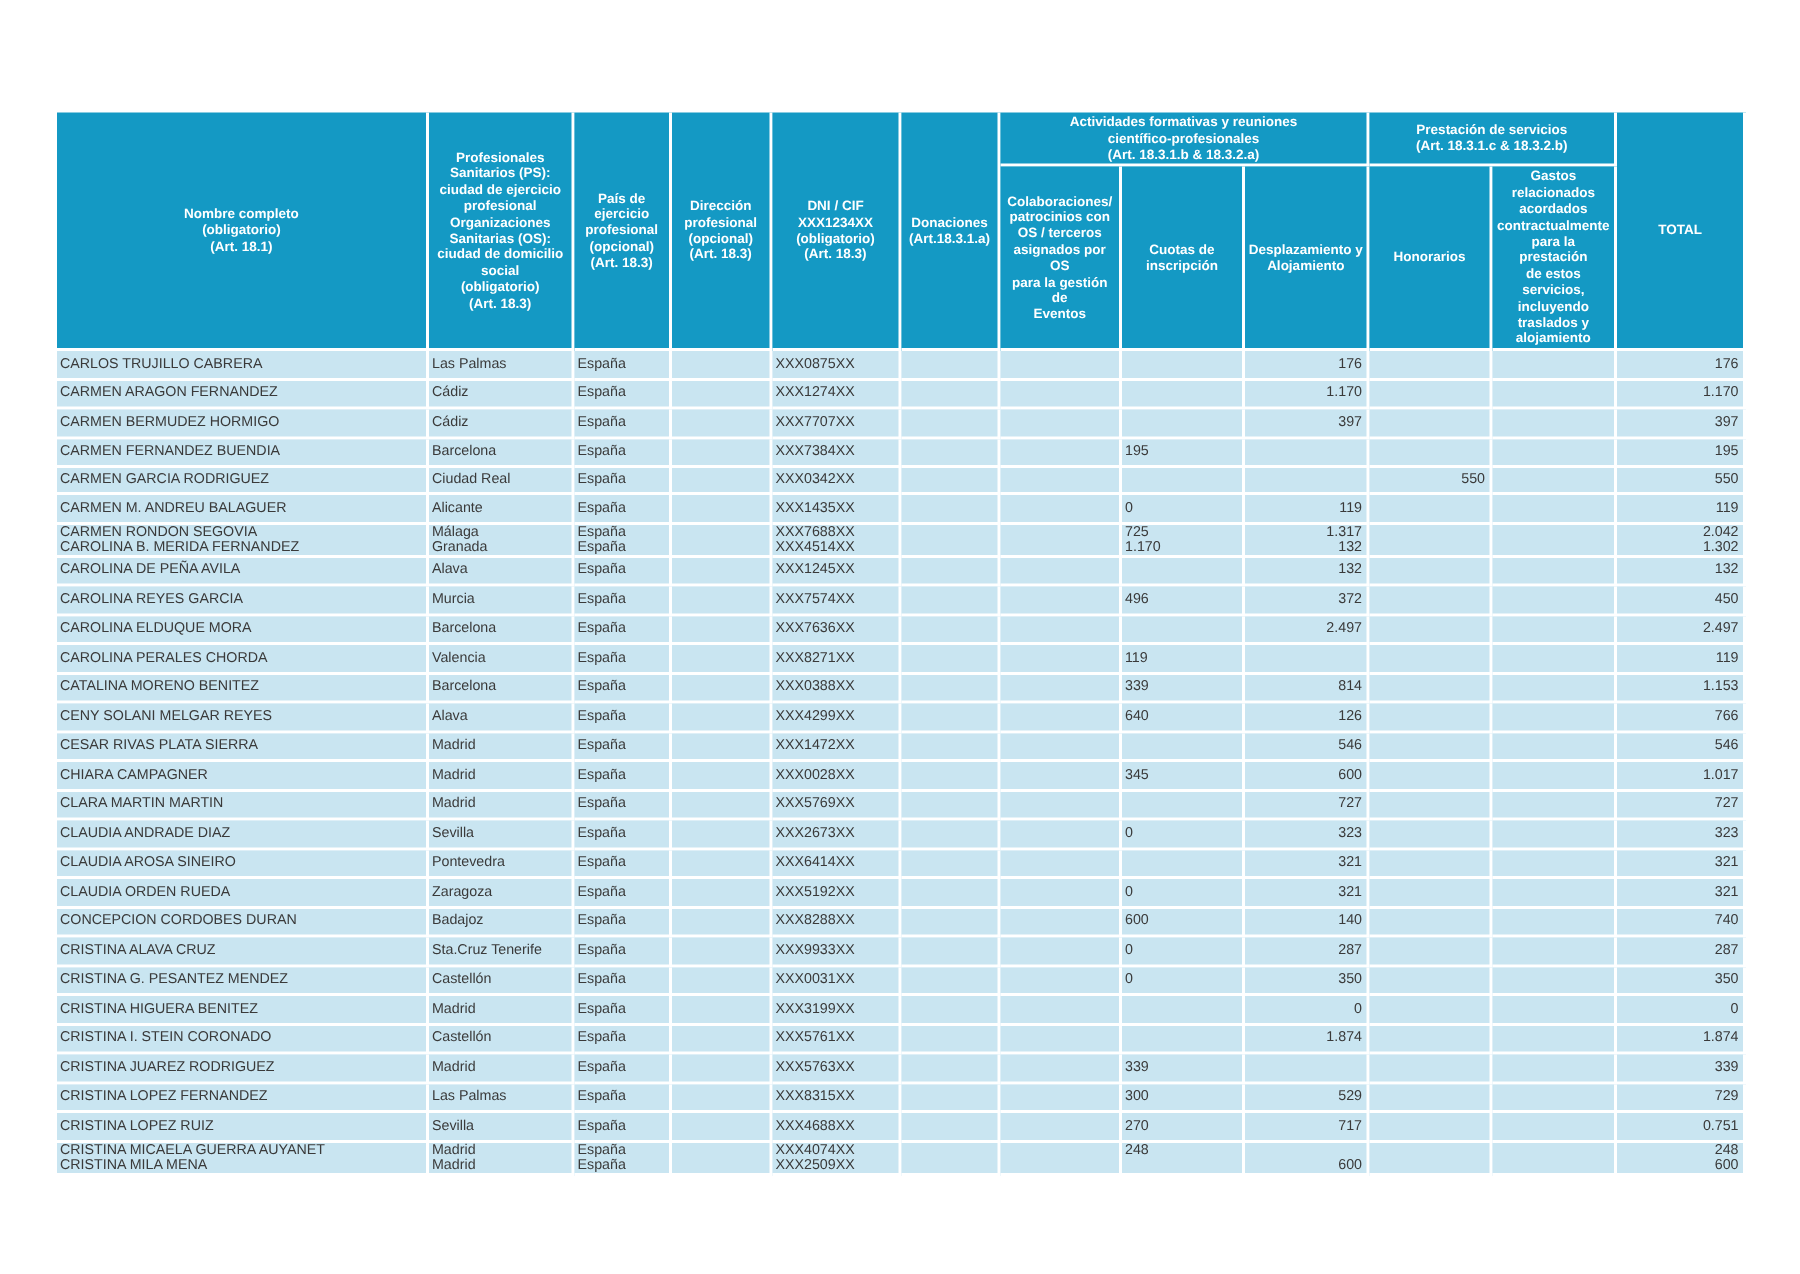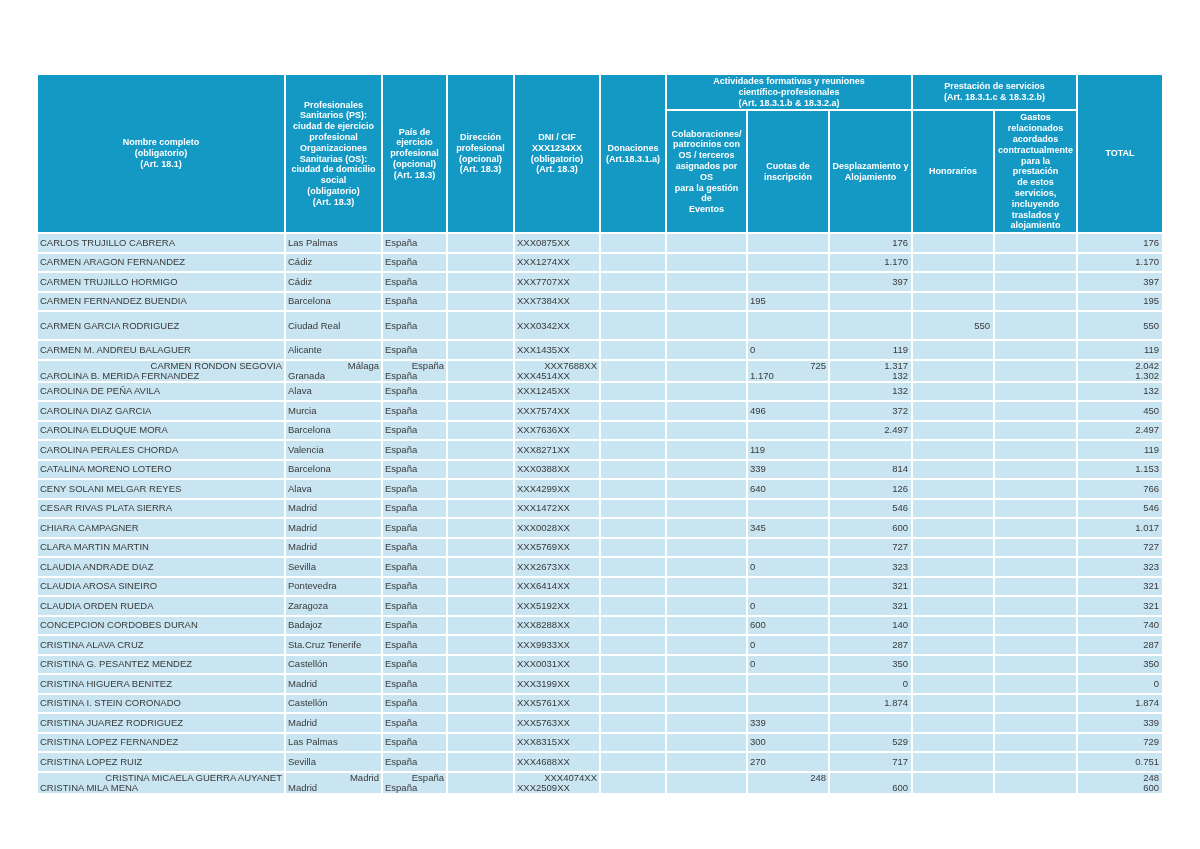--- a/index.html
+++ b/index.html
@@ -51,22 +51,22 @@
   td{
     background:var(--row-bg);
     color:var(--body-text);
     font-size:9.5px;
     line-height:10px;
     vertical-align:middle;
     padding:0 2px;
     white-space:nowrap;
   }
   tr.normal td{height:19.5px;}
-  tr.tall td{height:29px;}
-  tr.compact_first td{height:10px;border-bottom-width:0;text-align:right;}
+  tr.tall td{height:18px;}
+  tr.compact_first td{height:10px;border-bottom-width:0;}
   tr.compact_last td{height:10px;}
   td.col-donaciones,td.col-colaboraciones,td.col-desplazamiento,
   td.col-honorarios,td.col-gastos,td.col-total{
     text-align:right;
     padding-right:3px;
   }
   td.col-cuotas{text-align:left;}
 </style>
 </head>
 <body>
@@ -169,21 +169,21 @@
           <td class="col-dni">XXX1274XX</td>
           <td class="col-donaciones"></td>
           <td class="col-colaboraciones"></td>
           <td class="col-cuotas"></td>
           <td class="col-desplazamiento">1.170</td>
           <td class="col-honorarios"></td>
           <td class="col-gastos"></td>
           <td class="col-total">1.170</td>
         </tr>
         <tr class="normal">
-          <td class="col-name">CARMEN TRUJILLO HORMIGO</td>
+          <td class="col-name">CARMEN BERMUDEZ HORMIGO</td>
           <td class="col-city">Cádiz</td>
           <td class="col-country">España</td>
           <td class="col-address"></td>
           <td class="col-dni">XXX7707XX</td>
           <td class="col-donaciones"></td>
           <td class="col-colaboraciones"></td>
           <td class="col-cuotas"></td>
           <td class="col-desplazamiento">397</td>
           <td class="col-honorarios"></td>
           <td class="col-gastos"></td>
@@ -267,21 +267,21 @@
           <td class="col-dni">XXX1245XX</td>
           <td class="col-donaciones"></td>
           <td class="col-colaboraciones"></td>
           <td class="col-cuotas"></td>
           <td class="col-desplazamiento">132</td>
           <td class="col-honorarios"></td>
           <td class="col-gastos"></td>
           <td class="col-total">132</td>
         </tr>
         <tr class="normal">
-          <td class="col-name">CAROLINA DIAZ GARCIA</td>
+          <td class="col-name">CAROLINA REYES GARCIA</td>
           <td class="col-city">Murcia</td>
           <td class="col-country">España</td>
           <td class="col-address"></td>
           <td class="col-dni">XXX7574XX</td>
           <td class="col-donaciones"></td>
           <td class="col-colaboraciones"></td>
           <td class="col-cuotas">496</td>
           <td class="col-desplazamiento">372</td>
           <td class="col-honorarios"></td>
           <td class="col-gastos"></td>
@@ -309,21 +309,21 @@
           <td class="col-dni">XXX8271XX</td>
           <td class="col-donaciones"></td>
           <td class="col-colaboraciones"></td>
           <td class="col-cuotas">119</td>
           <td class="col-desplazamiento"></td>
           <td class="col-honorarios"></td>
           <td class="col-gastos"></td>
           <td class="col-total">119</td>
         </tr>
         <tr class="normal">
-          <td class="col-name">CATALINA MORENO LOTERO</td>
+          <td class="col-name">CATALINA MORENO BENITEZ</td>
           <td class="col-city">Barcelona</td>
           <td class="col-country">España</td>
           <td class="col-address"></td>
           <td class="col-dni">XXX0388XX</td>
           <td class="col-donaciones"></td>
           <td class="col-colaboraciones"></td>
           <td class="col-cuotas">339</td>
           <td class="col-desplazamiento">814</td>
           <td class="col-honorarios"></td>
           <td class="col-gastos"></td>

